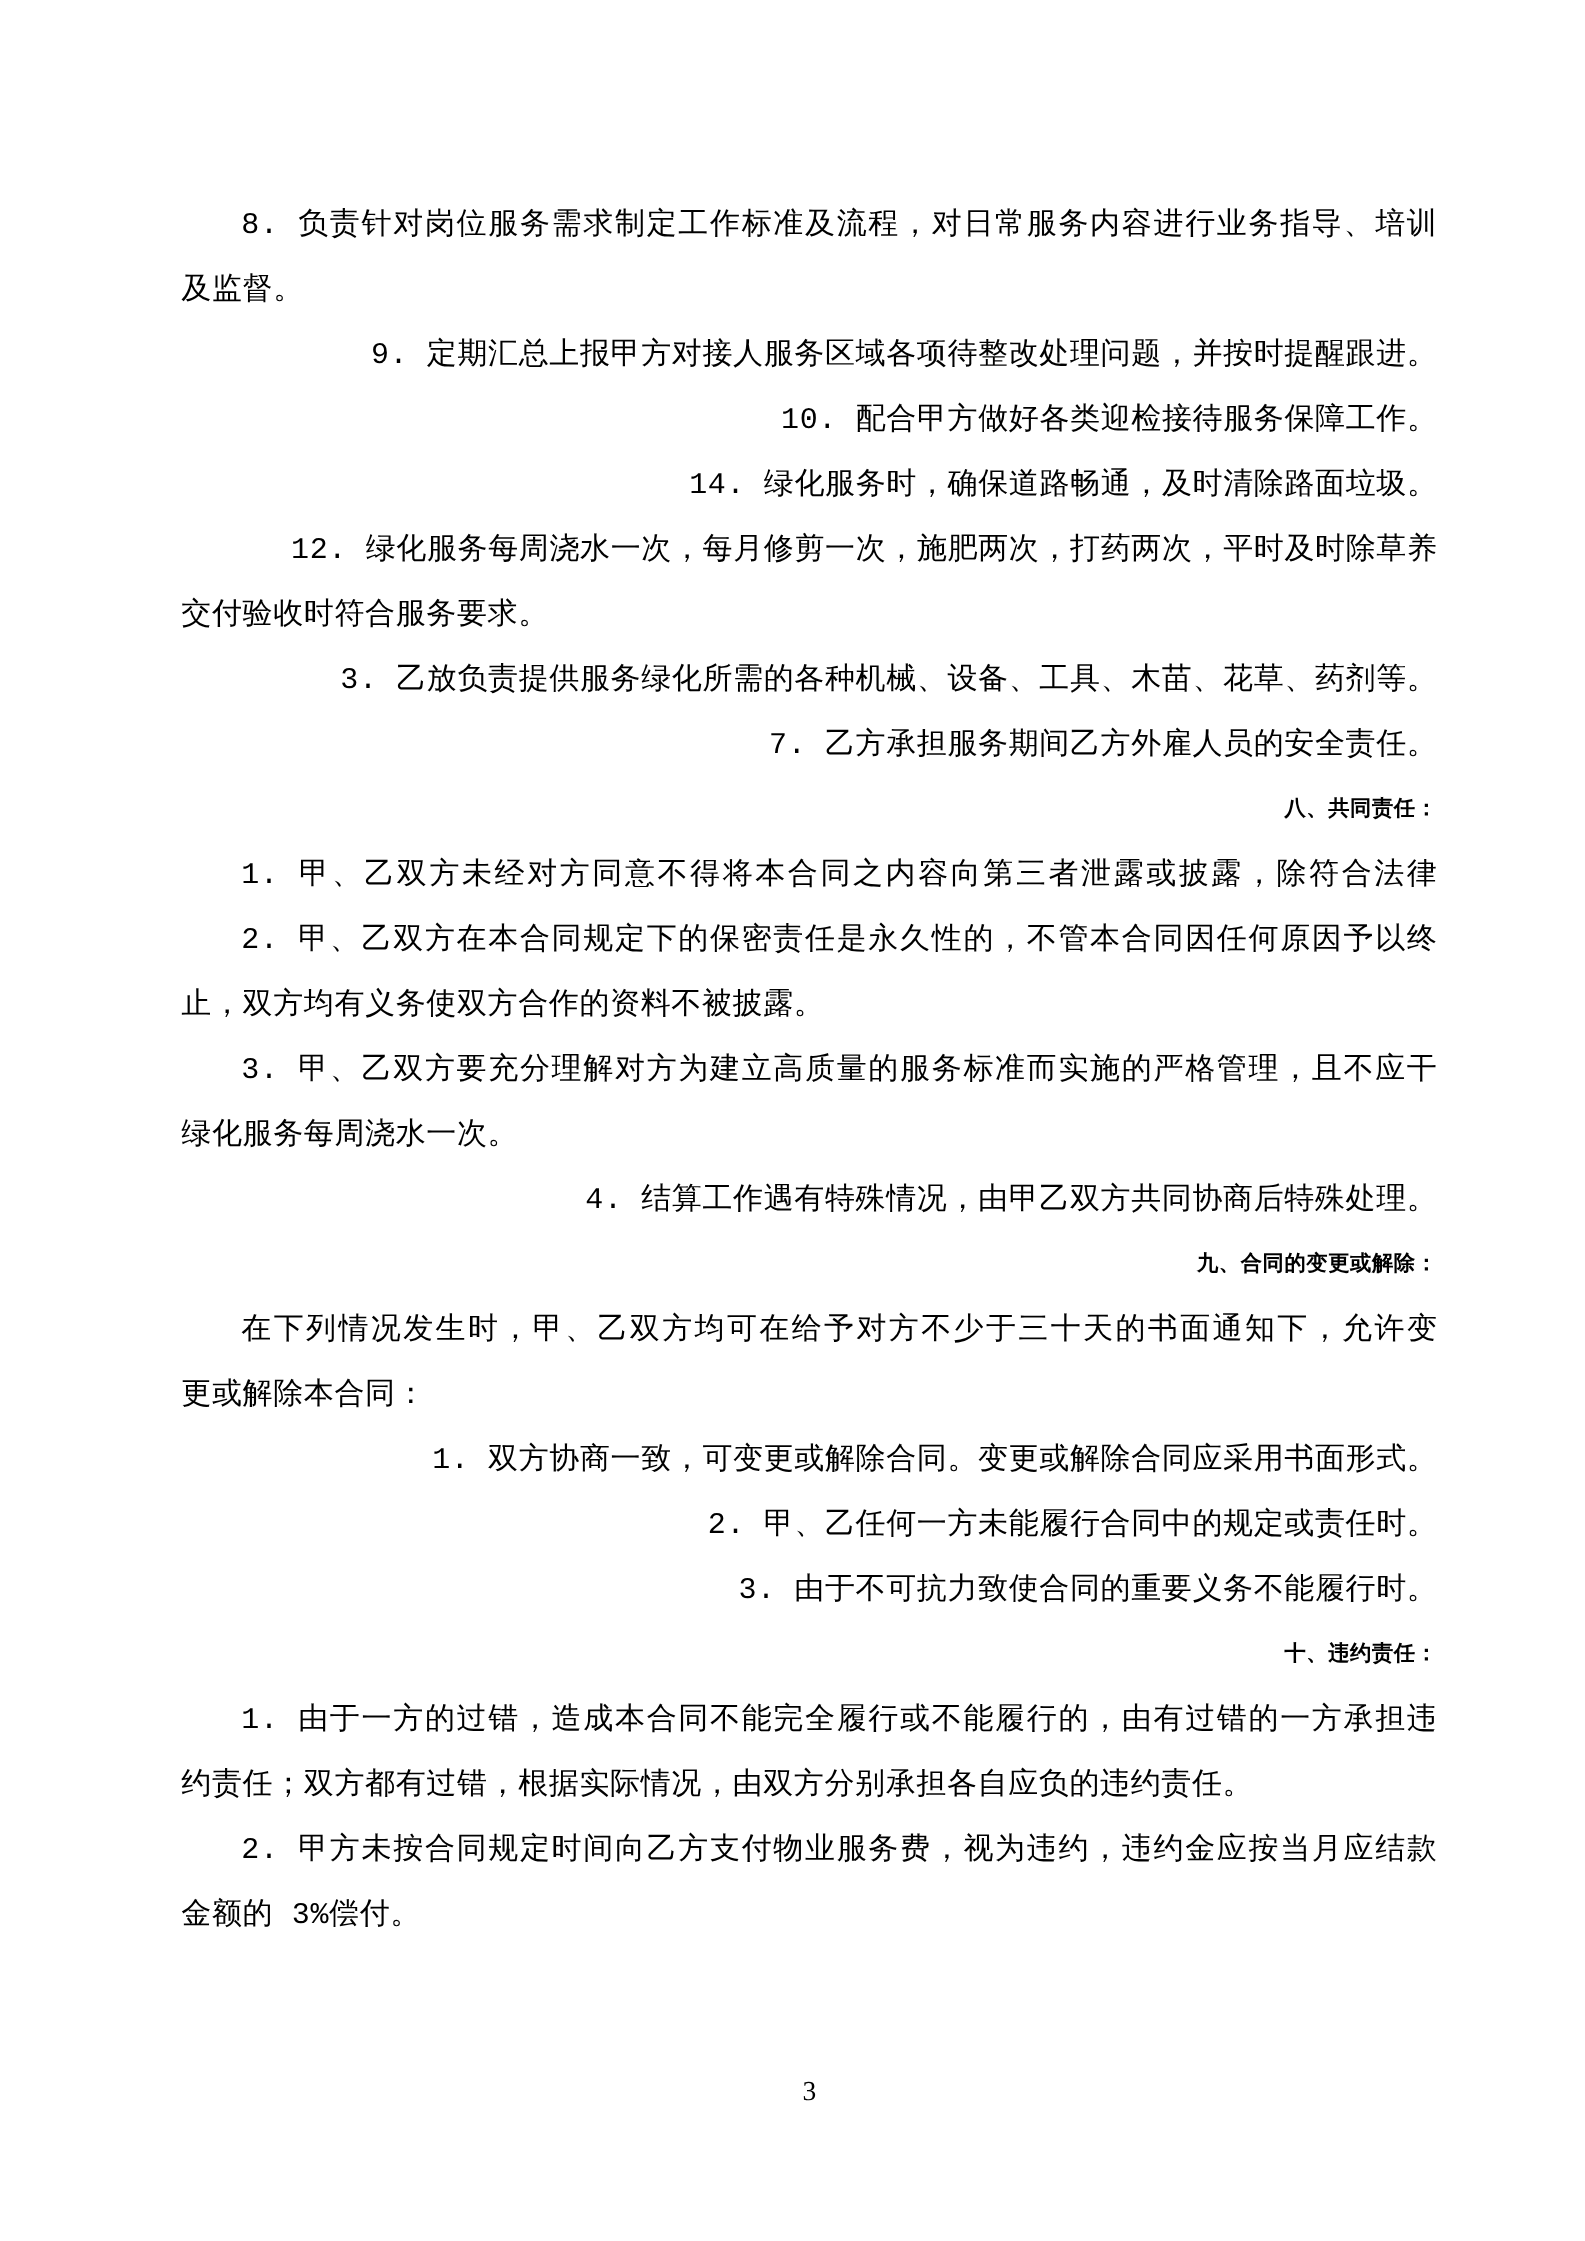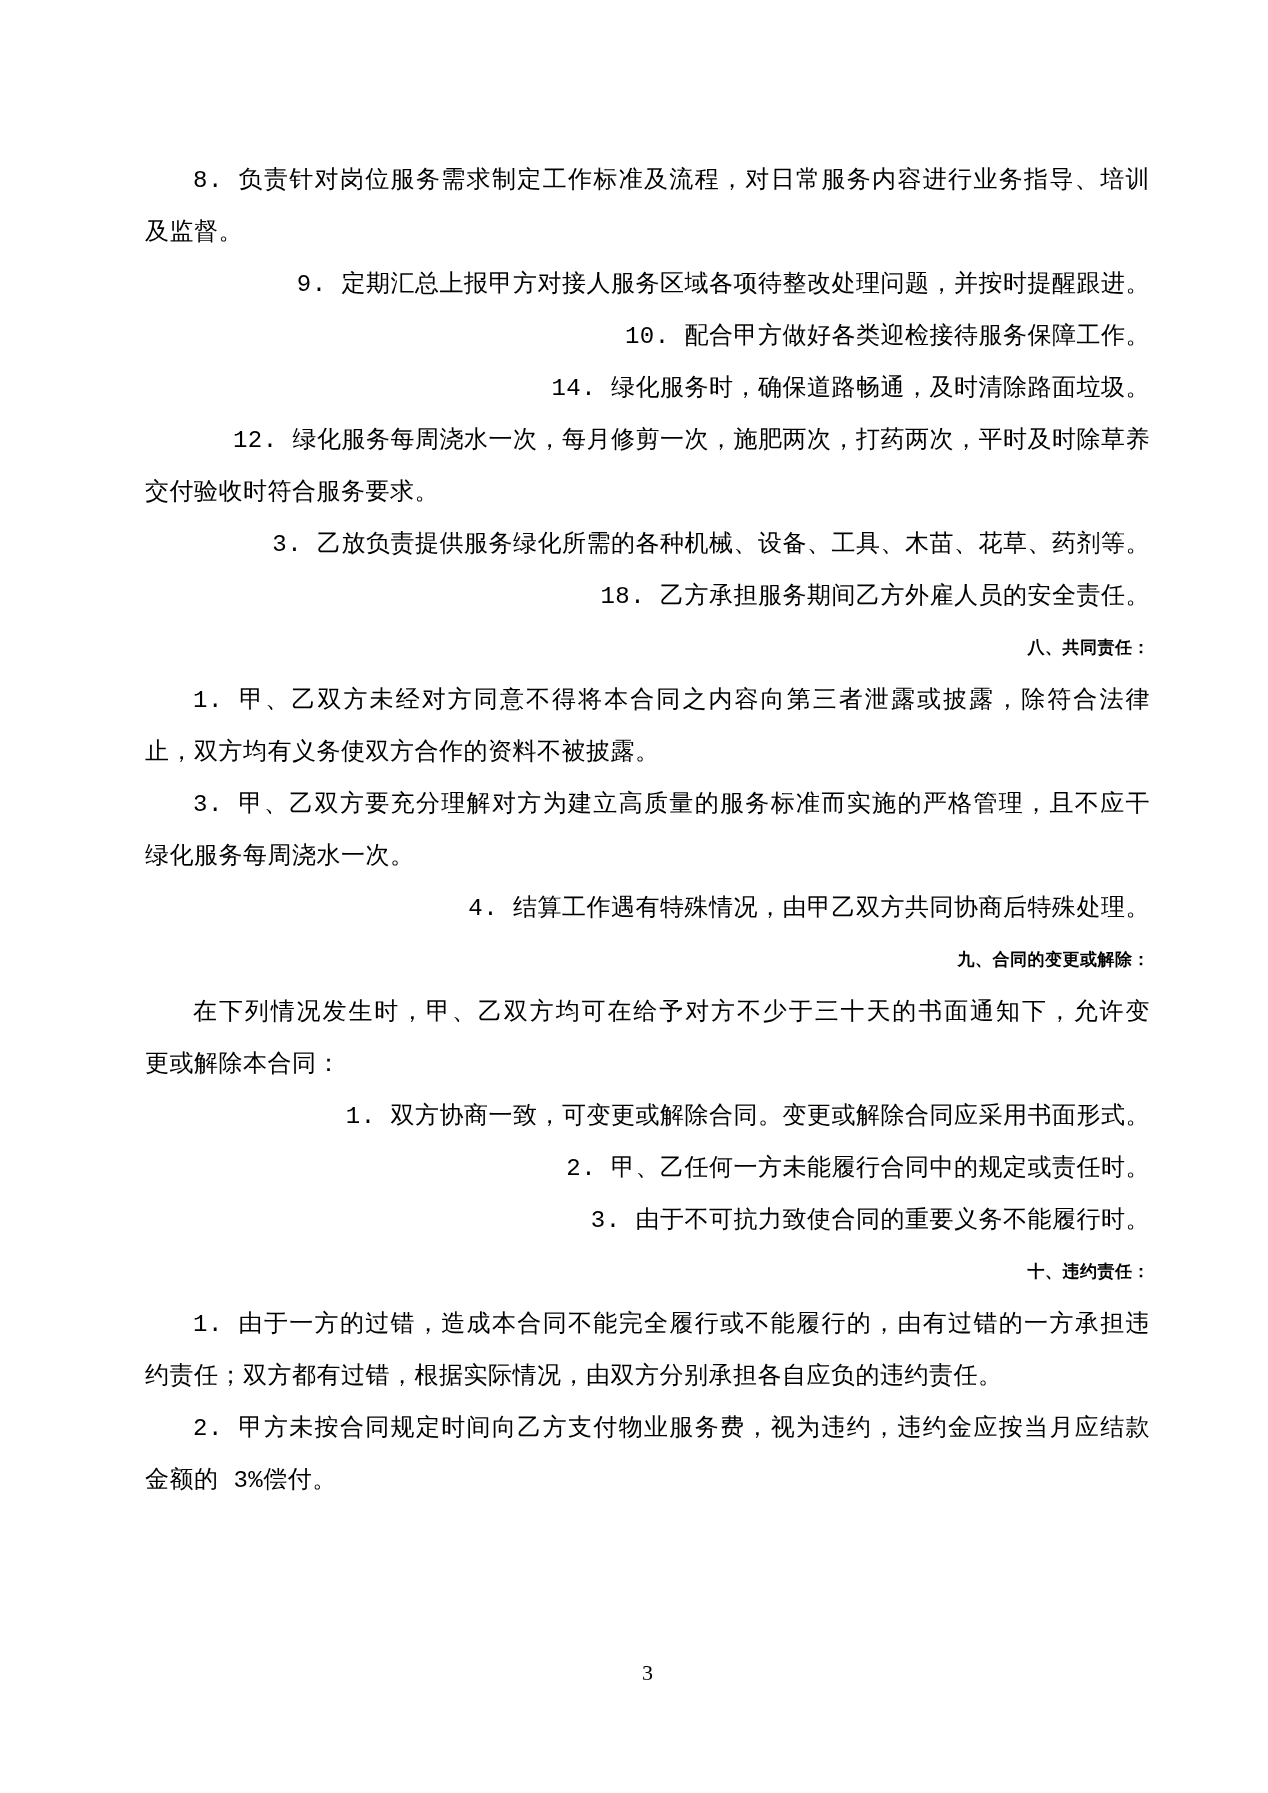--- a/index.html
+++ b/index.html
@@ -70,23 +70,24 @@
 <div class="page">
   <div class="textblock">
     <div class="line indent full">8. 负责针对岗位服务需求制定工作标准及流程，对日常服务内容进行业务指导、培训</div>
     <div class="line">及监督。</div>
     <div class="line indent">9. 定期汇总上报甲方对接人服务区域各项待整改处理问题，并按时提醒跟进。</div>
     <div class="line indent">10. 配合甲方做好各类迎检接待服务保障工作。</div>
     <div class="line indent">14. 绿化服务时，确保道路畅通，及时清除路面垃圾。</div>
     <div class="line indent full">12. 绿化服务每周浇水一次，每月修剪一次，施肥两次，打药两次，平时及时除草养护，</div>
     <div class="line">交付验收时符合服务要求。</div>
     <div class="line indent">3. 乙放负责提供服务绿化所需的各种机械、设备、工具、木苗、花草、药剂等。</div>
-    <div class="line indent">18. 乙方承担服务期间乙方外雇人员的安全责任。</div>
+    <div class="line indent">7. 乙方承担服务期间乙方外雇人员的安全责任。</div>
     <div class="line indent head">八、共同责任：</div>
     <div class="line indent full">1. 甲、乙双方未经对方同意不得将本合同之内容向第三者泄露或披露，除符合法律</div>
+    <div class="line indent full">2. 甲、乙双方在本合同规定下的保密责任是永久性的，不管本合同因任何原因予以终</div>
     <div class="line">止，双方均有义务使双方合作的资料不被披露。</div>
     <div class="line indent full">3. 甲、乙双方要充分理解对方为建立高质量的服务标准而实施的严格管理，且不应干</div>
     <div class="line">绿化服务每周浇水一次。</div>
     <div class="line indent">4. 结算工作遇有特殊情况，由甲乙双方共同协商后特殊处理。</div>
     <div class="line indent head">九、合同的变更或解除：</div>
     <div class="line indent full">在下列情况发生时，甲、乙双方均可在给予对方不少于三十天的书面通知下，允许变</div>
     <div class="line">更或解除本合同：</div>
     <div class="line indent">1. 双方协商一致，可变更或解除合同。变更或解除合同应采用书面形式。</div>
     <div class="line indent">2. 甲、乙任何一方未能履行合同中的规定或责任时。</div>
     <div class="line indent">3. 由于不可抗力致使合同的重要义务不能履行时。</div>

